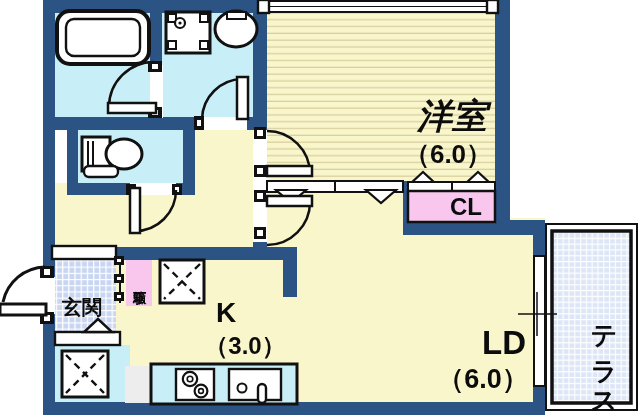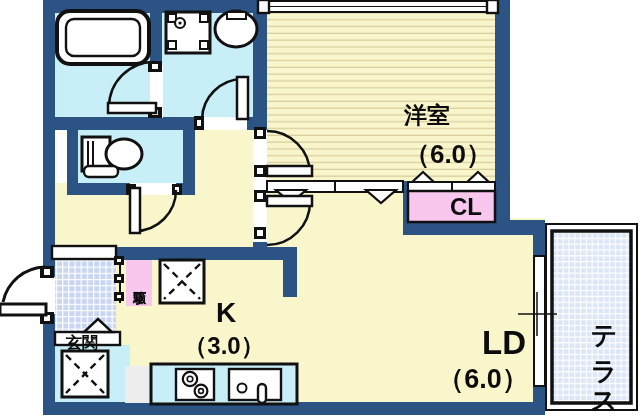--- a/index.html
+++ b/index.html
@@ -243,23 +243,23 @@
           <path d="M267 131 A43 43 0 0 1 310 174" fill="none" stroke-width="2.5"></path>
           <rect x="267" y="166" width="45" height="10" stroke-width="2.5"></rect>
         </g>
     <g>
           <path d="M310 202 A43 43 0 0 1 267 245" fill="none" stroke-width="2.5"></path>
           <rect x="267" y="196" width="45" height="10" stroke-width="2.5"></rect>
         </g>
   </g>
 </svg>
 
-  <div class="lbl" style="left:427px;top:116px;font-size:23px;">洋室</div>
+  <div class="lbl" style="left:452px;top:116px;font-size:35px;font-style:italic;">洋室</div>
   <div class="lbl" style="left:448px;top:155px;font-size:26px;">（6.0）</div>
   <div class="lbl" style="left:466px;top:207px;font-size:24px;text-align:center;">CL</div>
-  <div class="lbl" style="left:82px;top:307px;font-size:16px;margin-top:36px;">玄関</div>
+  <div class="lbl" style="left:82px;top:307px;font-size:20px;">玄関</div>
   <div class="lbl vert" style="left:139px;top:281px;font-size:13px;">下駄箱</div>
   <div class="lbl" style="left:226px;top:313px;font-size:28px;">K</div>
-  <div class="lbl" style="left:224px;top:346px;font-size:24px;">（3.0）</div>
+  <div class="lbl" style="left:245px;top:346px;font-size:24px;">（3.0）</div>
   <div class="lbl" style="left:504px;top:343px;font-size:33px;">LD</div>
   <div class="lbl" style="left:483px;top:379px;font-size:27px;">（6.0）</div>
   <div class="lbl vert" style="left:604px;top:359px;font-size:26px;letter-spacing:4px;">テラス</div>
 </div>
 
 </body></html>

